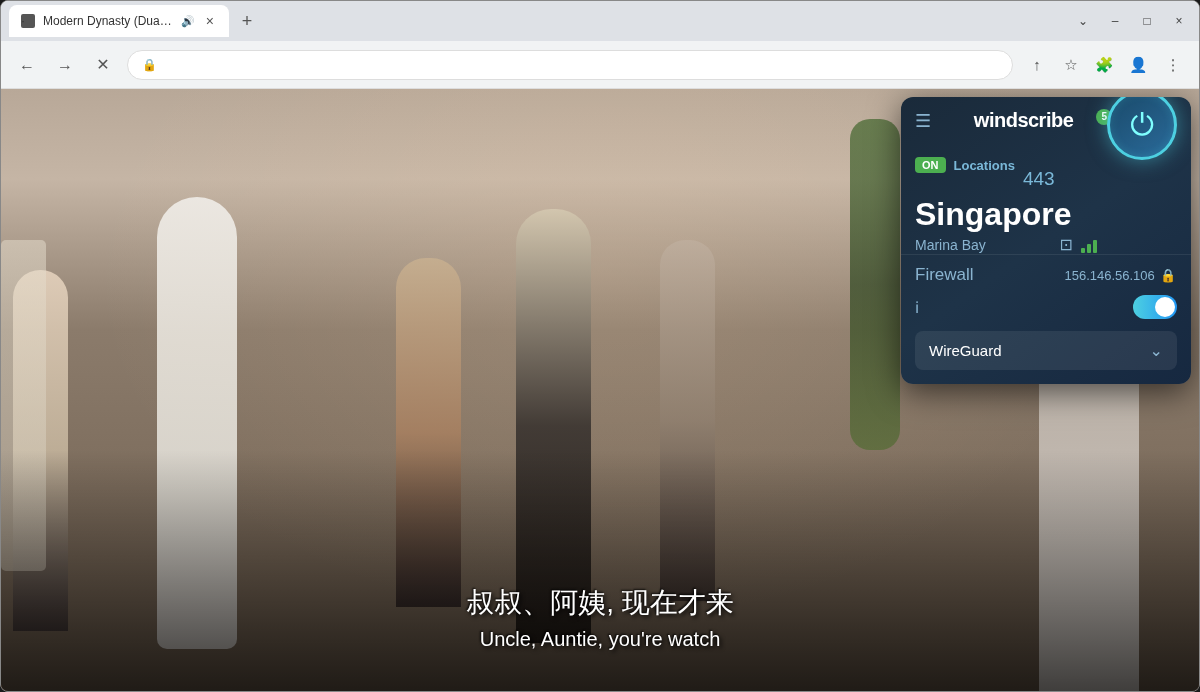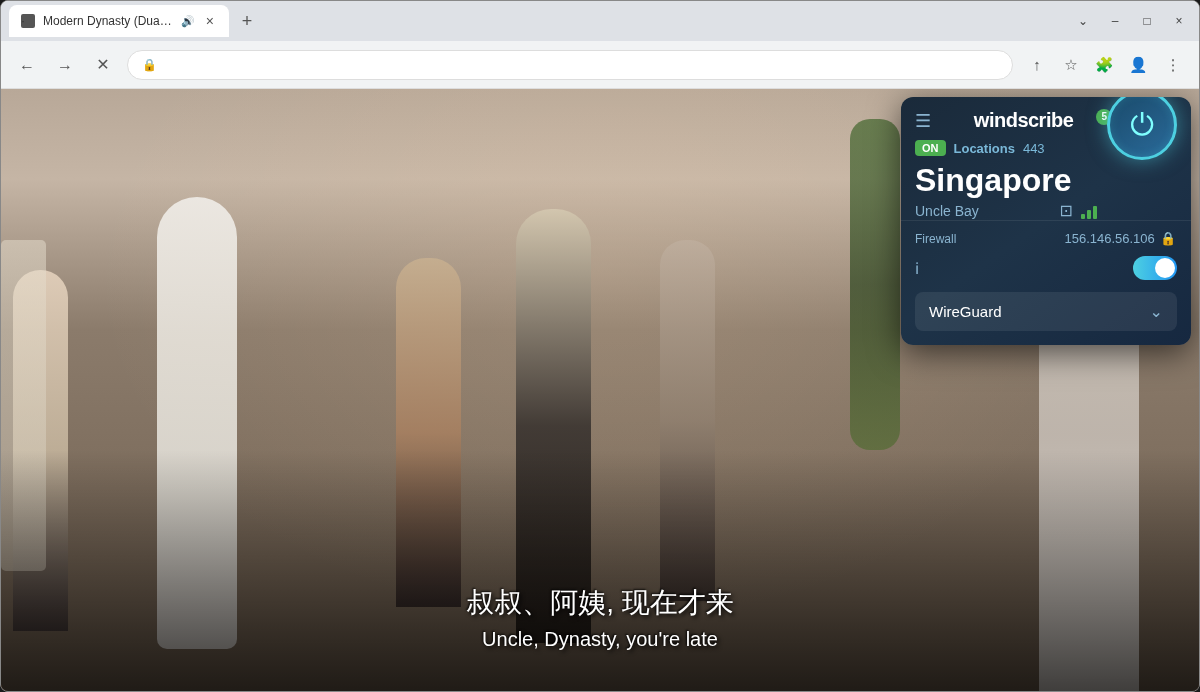--- a/index.html
+++ b/index.html
@@ -349,21 +349,22 @@
     }
 
     .ws-protocol {
       color: #7ab8d8;
       font-size: 13px;
       font-weight: 600;
     }
 
     .ws-port {
       color: #7ab8d8;
-      font-size: 13px;
+      font-size: 19px;
+      margin-top: 28px;
     }
 
     .ws-location-row {
       display: flex;
       align-items: center;
       justify-content: space-between;
       margin-bottom: 2px;
     }
 
     .ws-city {
@@ -412,21 +413,21 @@
     .ws-firewall-row {
       display: flex;
       align-items: center;
       justify-content: space-between;
       padding: 10px 14px 6px;
       border-top: 1px solid rgba(255,255,255,0.08);
     }
 
     .ws-firewall-label {
       color: #8ab4d0;
-      font-size: 12px;
+      font-size: 17px;
     }
 
     .ws-ip-row {
       display: flex;
       align-items: center;
       gap: 6px;
       margin-left: 48px;
     }
 
     .ws-ip {
@@ -557,21 +558,21 @@
 
         <div style="position:absolute;right:25%;top:5%;width:50px;height:55%;background:linear-gradient(180deg,#2d5a1a,#1a3a10,#4a6a2a);border-radius:20px;opacity:0.6;"></div>
 
         <div style="position:absolute;left:0%;top:25%;width:45px;height:55%;background:linear-gradient(180deg,#e8e0d0,#d0c8b8);opacity:0.5;border-radius:5px;"></div>
       </div>
 
       <div class="video-dark-overlay"></div>
 
       <div class="subtitles">
         <div class="subtitle-chinese">叔叔、阿姨, 现在才来</div>
-        <div class="subtitle-english">Uncle, Dynasty, you're late</div>
+        <div class="subtitle-english">Uncle, Auntie, you're watch</div>
       </div>
     </div>
 
     <div class="windscribe-panel">
 
       <div class="ws-header">
         <span class="ws-menu-icon">☰</span>
         <div class="ws-logo-area">
           <span class="ws-logo-text">windscribe</span>
           <span class="ws-badge">5</span>
@@ -590,21 +591,21 @@
             <span class="ws-on-badge">ON</span>
             <span class="ws-protocol">Locations</span>
             <span class="ws-port">443</span>
           </div>
 
           <div class="ws-location-row">
             <span class="ws-city">Singapore</span>
           </div>
 
           <div class="ws-server-row">
-            <span class="ws-server-name">Uncle Bay</span>
+            <span class="ws-server-name">Marina Bay</span>
             <div class="ws-server-icons">
               <span class="ws-monitor-icon">⊡</span>
               <div class="ws-signal-bars">
                 <div class="ws-bar" style="height:5px;"></div>
                 <div class="ws-bar" style="height:9px;"></div>
                 <div class="ws-bar" style="height:13px;"></div>
               </div>
             </div>
           </div>
         </div>

